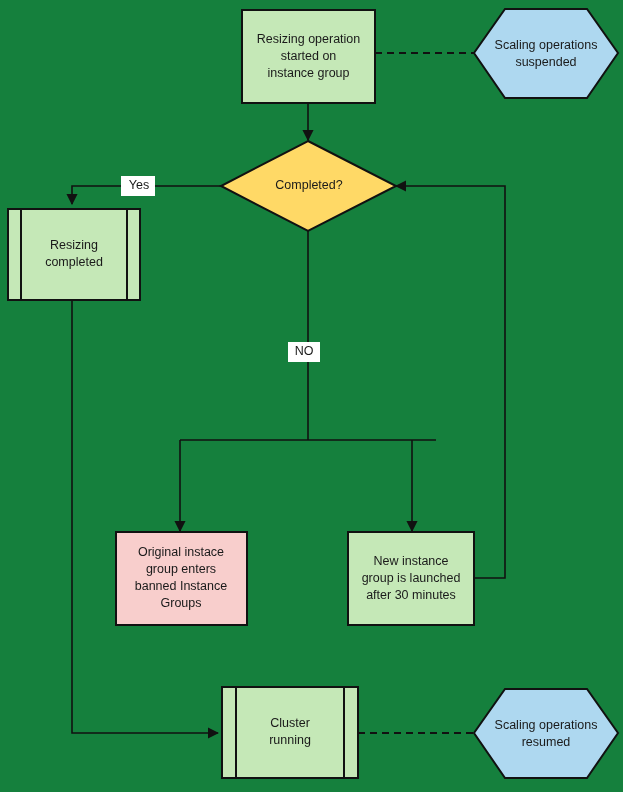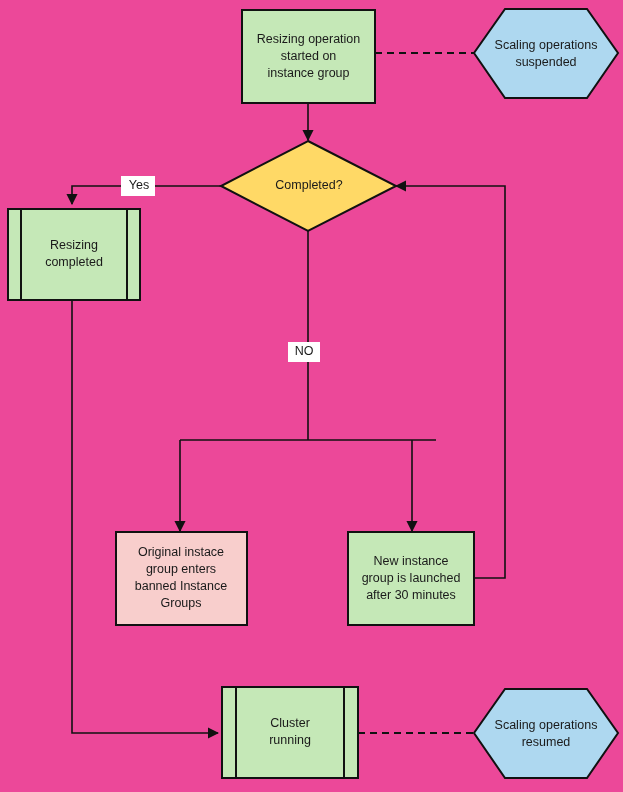--- a/index.html
+++ b/index.html
@@ -8,21 +8,21 @@
     padding: 0;
     background: #ffffff;
   }
   body {
     font-family: "Liberation Sans", sans-serif;
   }
   #diagram-root {
     position: relative;
     width: 623px;
     height: 792px;
-    background: #ec4899;
+    background: #15803d;
     overflow: hidden;
   }
   #flow-svg {
     position: absolute;
     left: 0;
     top: 0;
     width: 623px;
     height: 792px;
   }
   .node-text {

